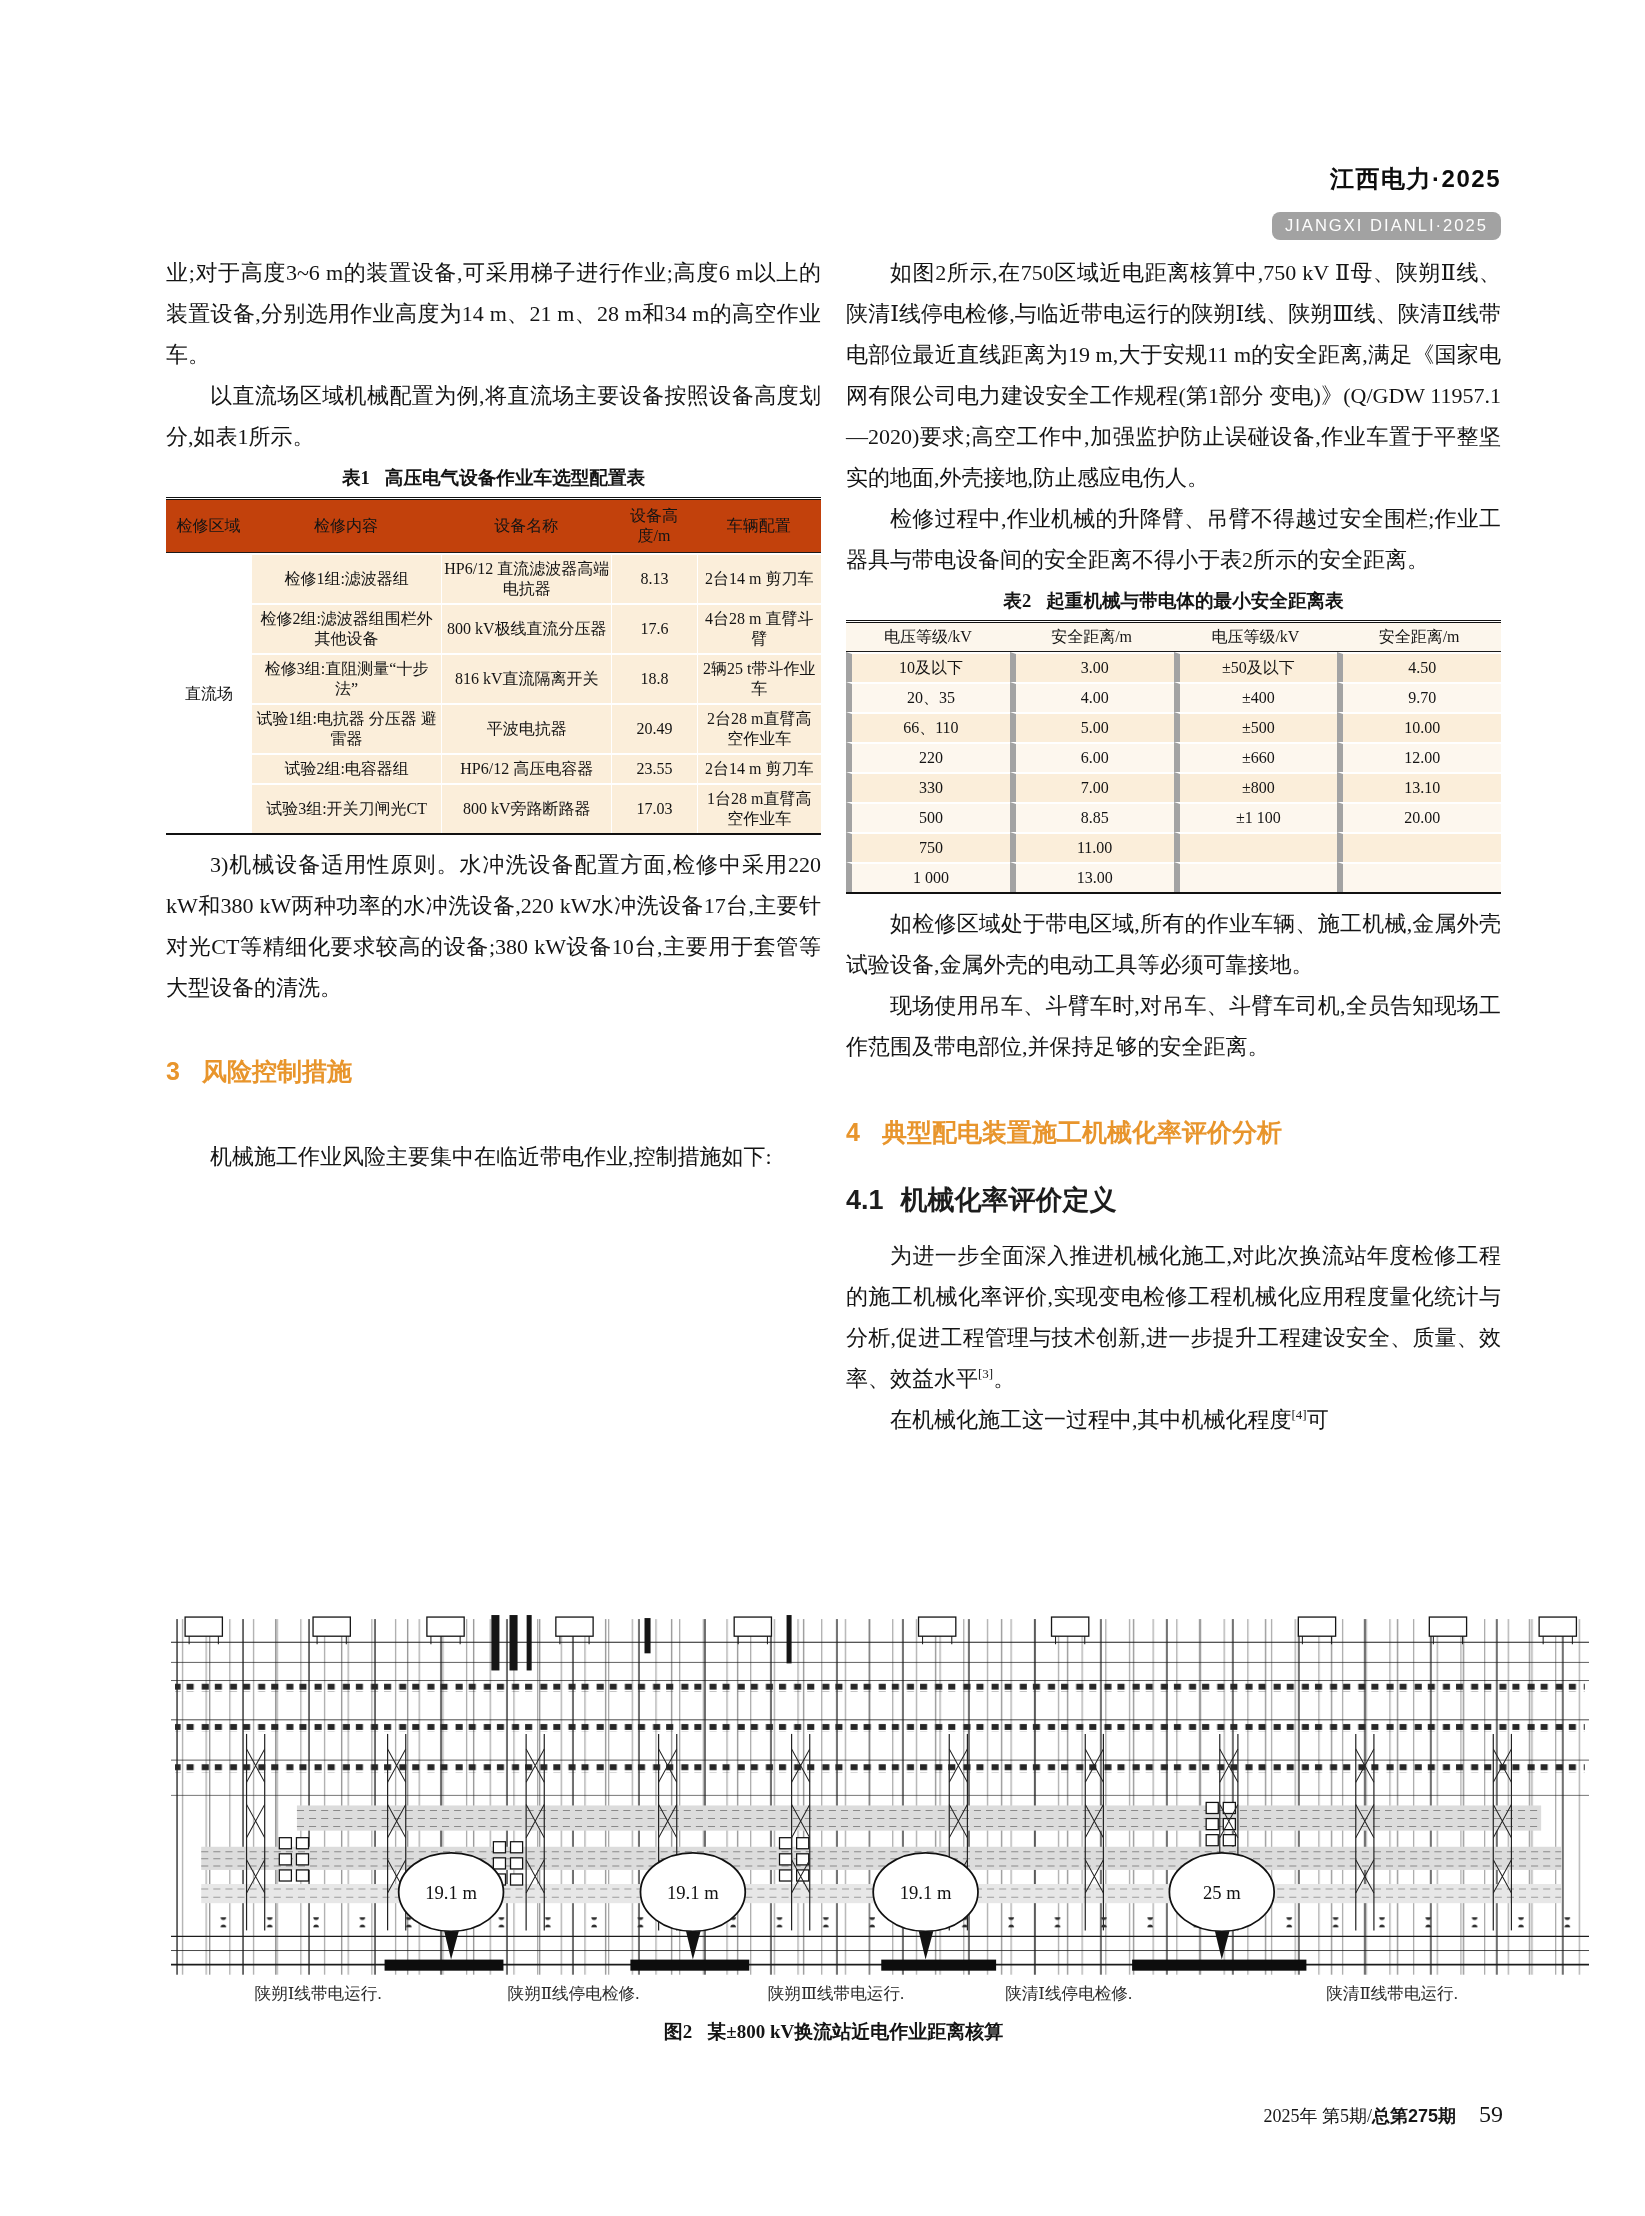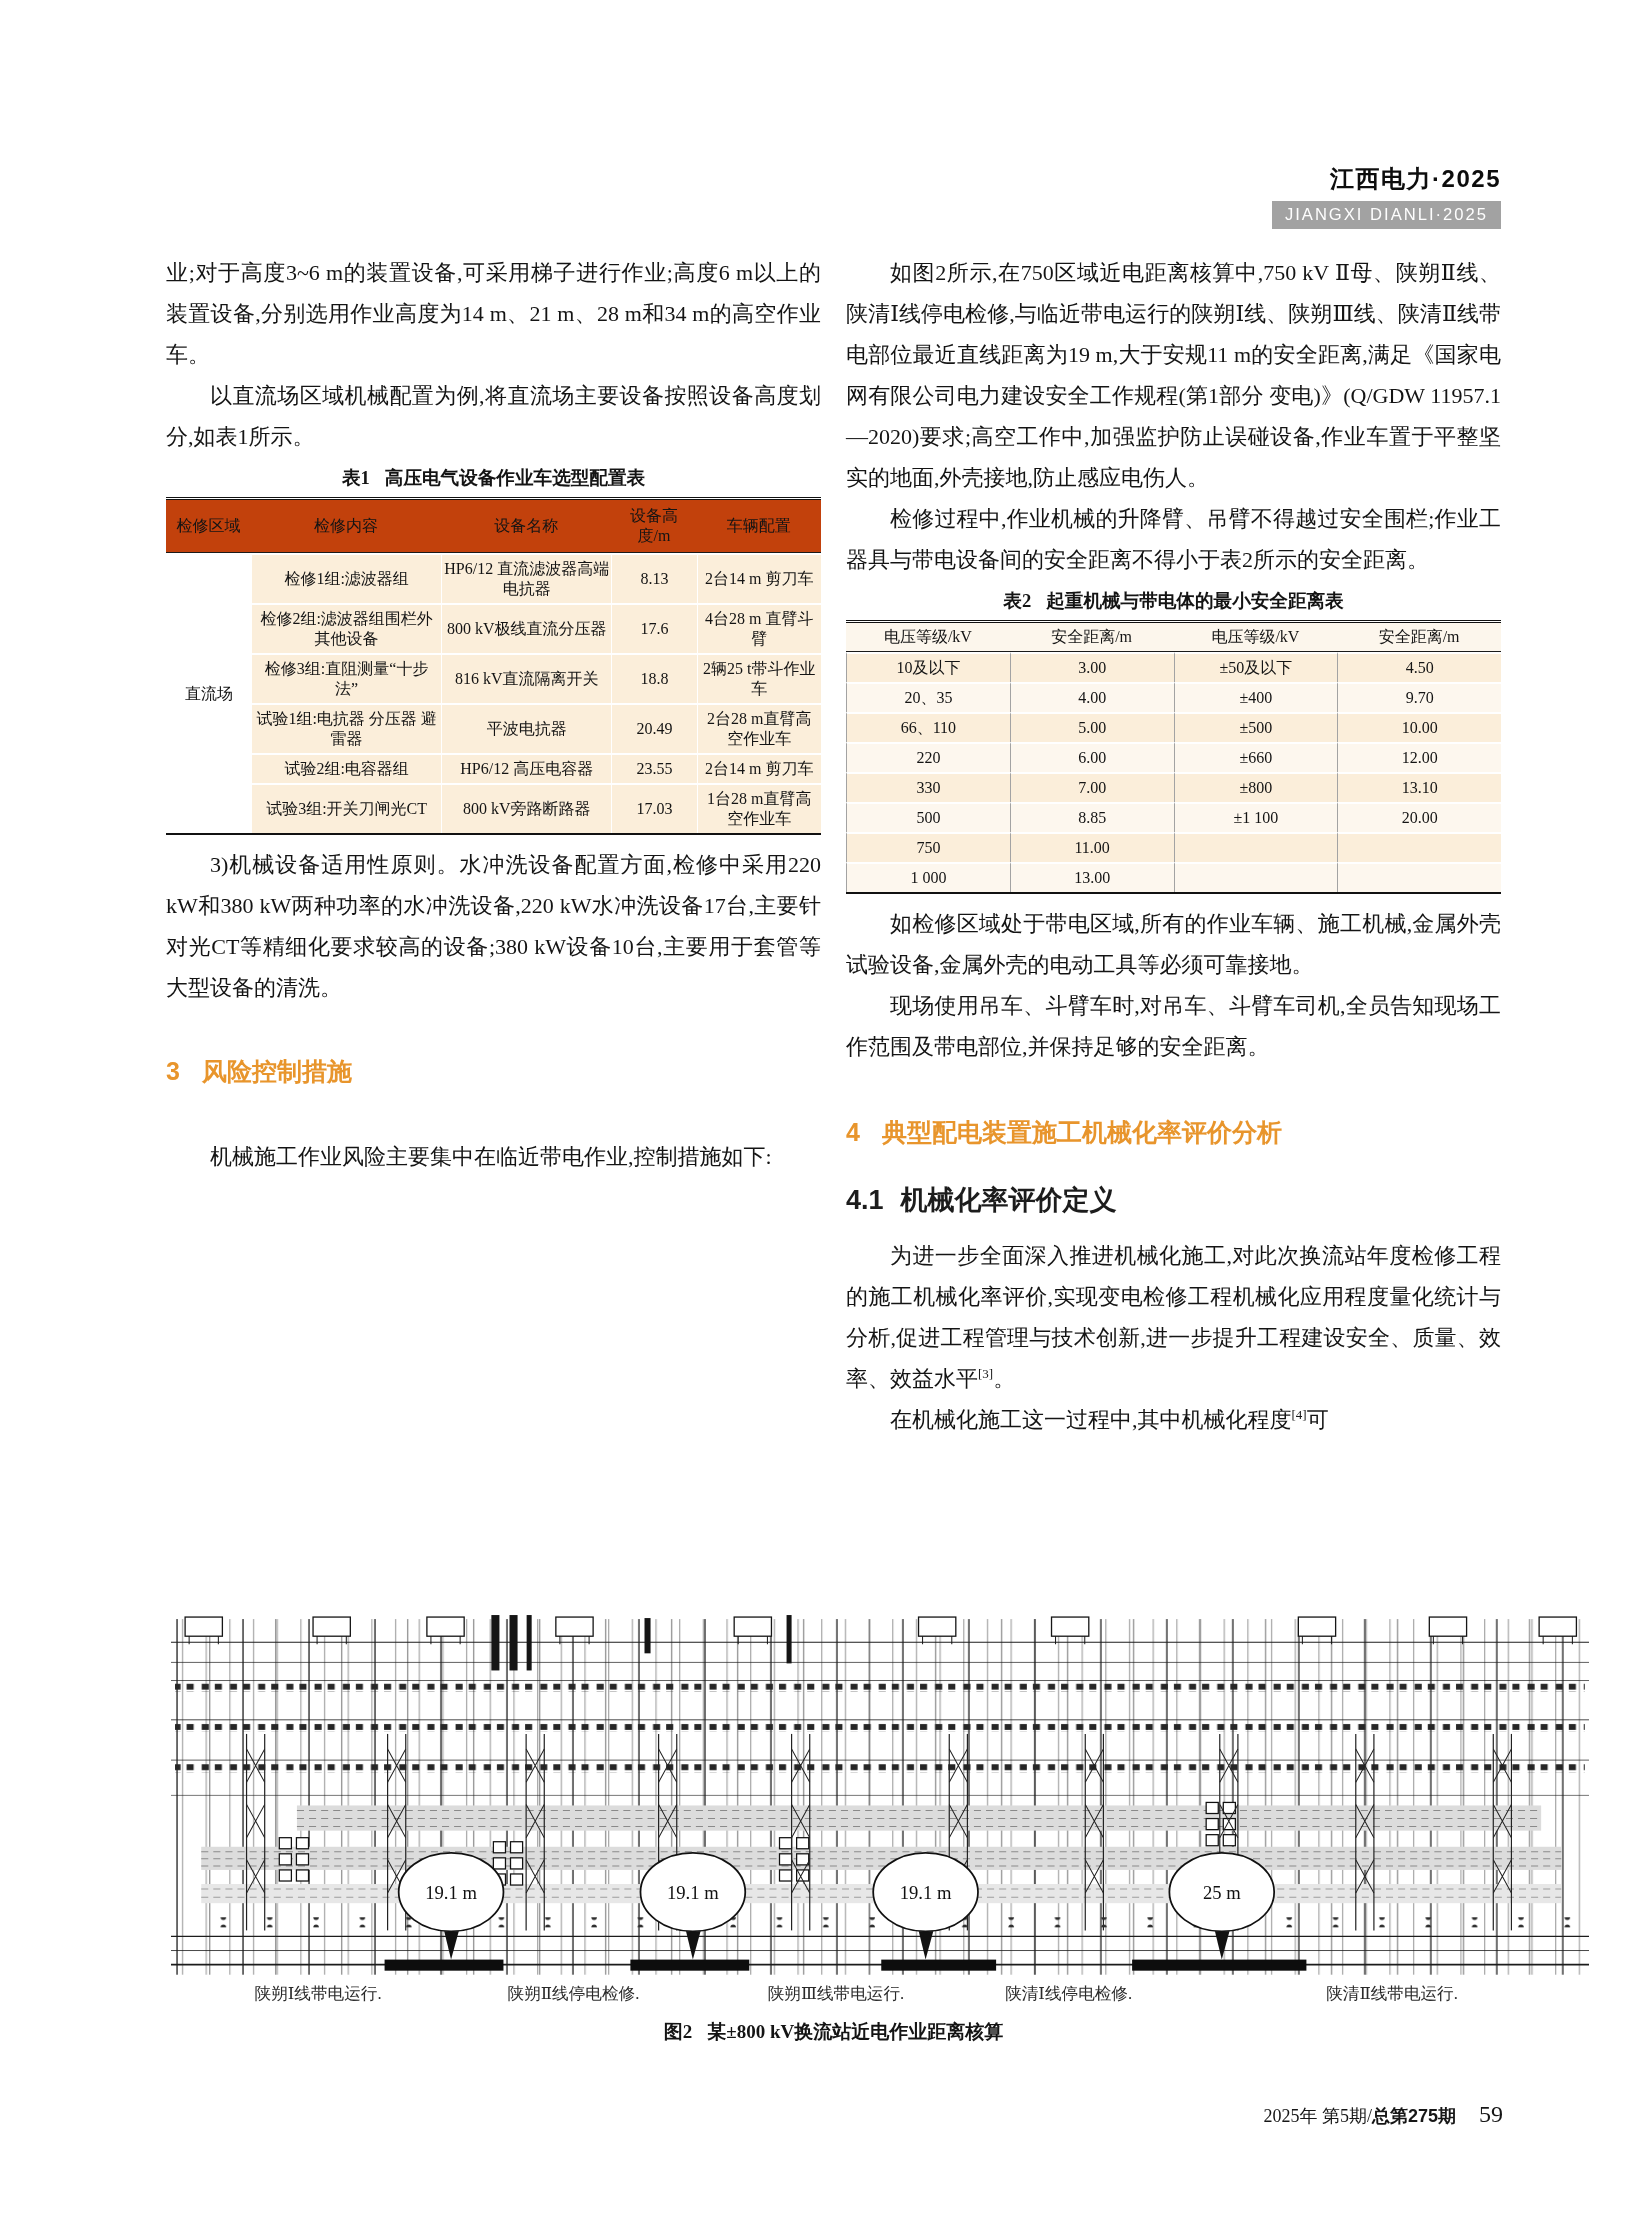--- a/index.html
+++ b/index.html
@@ -3,23 +3,23 @@
 <meta charset="utf-8">
 <style>
   html,body{margin:0;padding:0;background:#ffffff;}
   .page{position:relative;width:1645px;height:2216px;background:#fff;overflow:hidden;
         font-family:"Liberation Serif","DejaVu Serif",serif;color:#141414;}
 
   
   .journal-header{position:absolute;top:165px;right:144px;text-align:right;}
   .journal-cn{font-family:"Liberation Sans","DejaVu Sans",sans-serif;font-weight:bold;
               font-size:24px;letter-spacing:1.5px;color:#0d0d0d;line-height:28px;}
-  .journal-en{display:inline-block;margin-top:8px;background:#a2a2a2;color:#fefefe;
+  .journal-en{display:inline-block;margin-top:19px;background:#a2a2a2;color:#fefefe;
               font-family:"Liberation Sans","DejaVu Sans",sans-serif;font-size:16.6px;
-              letter-spacing:2px;padding:4px 13px 4.5px 13px;line-height:19px;}
+              letter-spacing:2px;padding:4px 13px 4.5px 13px;line-height:19px;border-radius:8px;}
 
   
   .col{position:absolute;width:655px;font-size:22px;line-height:41px;text-align:justify;}
   .col-left{left:166px;top:252px;}
   .col-right{left:846px;top:252px;}
   .col p{margin:0;text-indent:2em;}
   .col p.noindent{text-indent:0;}
   sup{font-size:13px;vertical-align:super;line-height:0;}
 
   
@@ -40,21 +40,21 @@
   table{width:100%;border-collapse:separate;border-spacing:0;
         border-top:3px double #111;border-bottom:2.5px solid #111;
         font-size:16px;line-height:20px;text-align:center;}
   th{font-weight:normal;background:#c2410c;padding:6px 4px;border-bottom:1.5px solid #1a1a1a;}
   td{padding:4px 2px;border-top:2px solid #fff;vertical-align:middle;}
   .t1 td{background:#fbeeda;border-left:1px solid #fff;}
   .t1 td.region{background:#ffffff;}
   .t2 th{background:#fcf6ec;padding:4px 2px;}
   .t2 tr.odd td{background:#fbeeda;}
   .t2 tr.even td{background:#fdf7ee;}
-  .t2 td{border-left:1px solid #a3a3a3;}
+  .t2 td{border-left:6px solid #a3a3a3;}
 
   
   .figure{position:absolute;left:171px;top:1610px;width:1418px;height:403px;}
   .fig-svg text{font-family:"Liberation Serif","DejaVu Serif",serif;}
   .figure-caption{position:absolute;left:166px;top:2019px;width:1335px;text-align:center;
                   font-weight:bold;font-size:19px;line-height:26px;}
   .figure-caption .cap-no{margin-right:15px;}
 
   
   .footer{position:absolute;top:2101px;right:142px;font-size:18px;line-height:26px;

